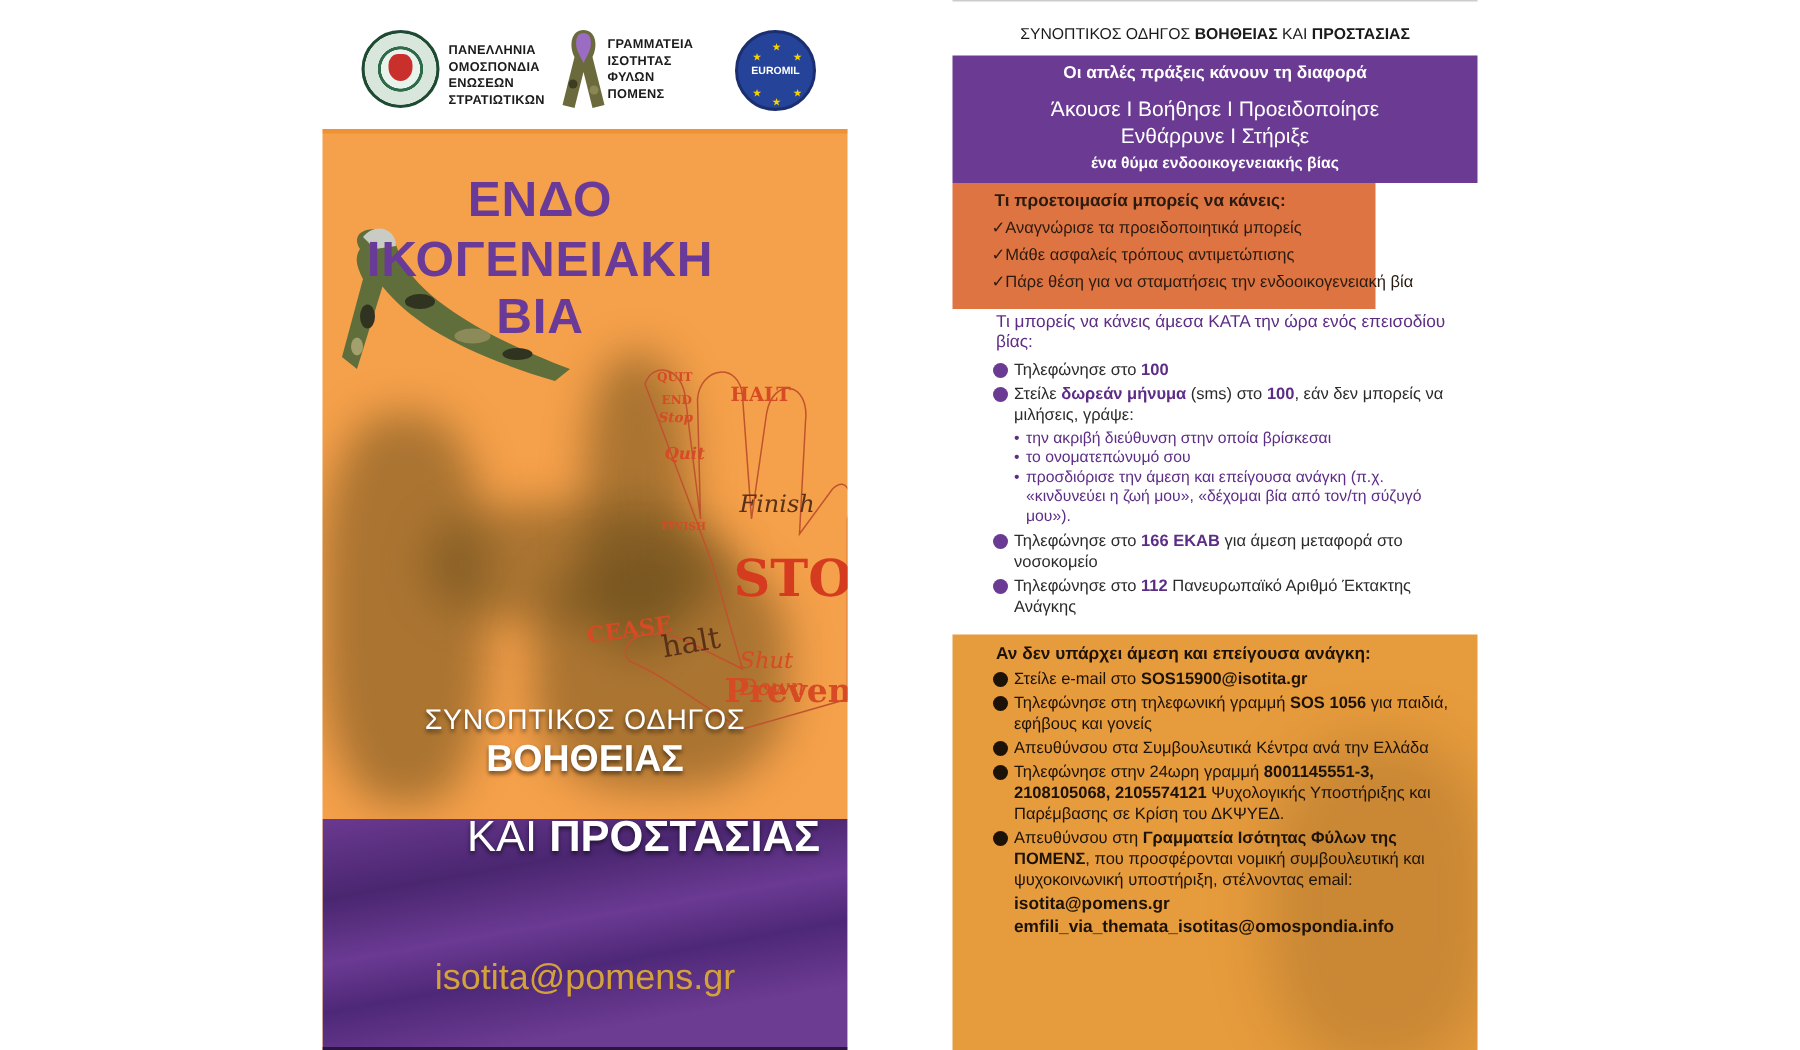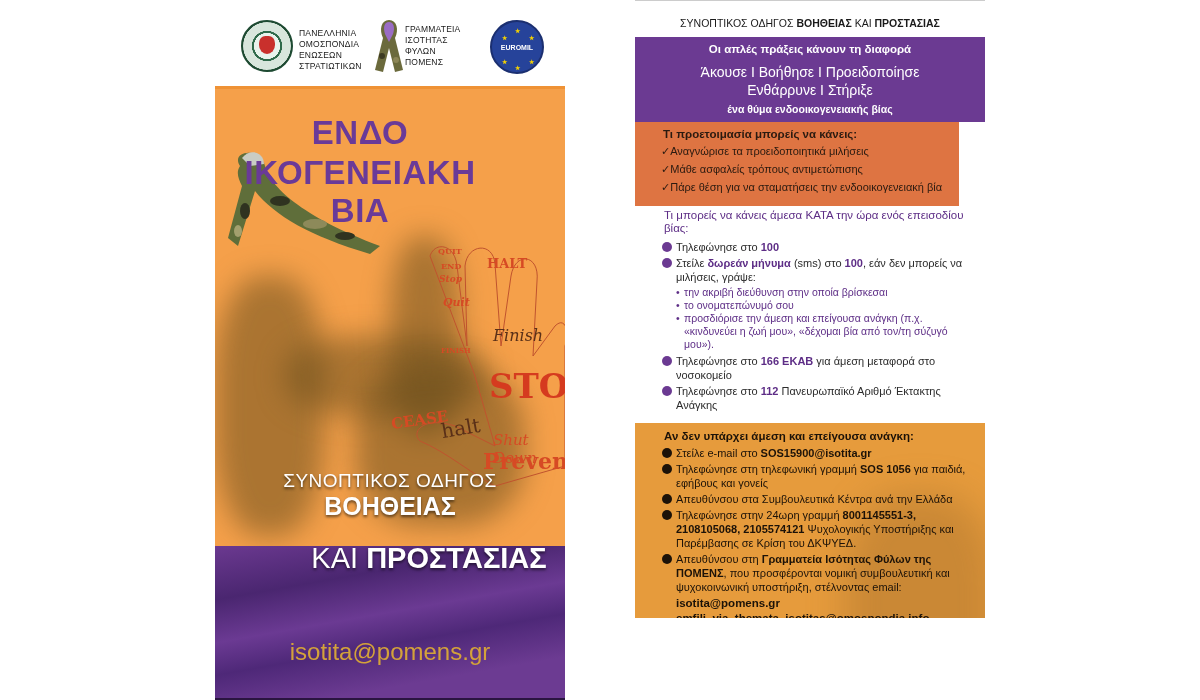--- a/index.html
+++ b/index.html
@@ -6,21 +6,21 @@
   html, body { width: 1200px; height: 700px; background: #ffffff; overflow: hidden; }
   body { font-family: "Liberation Sans", sans-serif; position: relative; color: #222; }
 
   
   .left-panel { position: absolute; left: 215px; top: 0; width: 350px; height: 700px; }
   .logos { position: absolute; left: 0; top: 0; width: 350px; height: 86px; background: #fff; }
   .logo-emblem { position: absolute; left: 26px; top: 20px; width: 52px; height: 52px; border-radius: 50%;
     background: radial-gradient(circle, #e8f3ec 0 38%, #2f6a4a 39% 44%, #d8e6dc 45% 70%, #2c5d40 71% 100%);
     border: 2px solid #1e4a32; }
   .logo-emblem::after { content: ""; position: absolute; left: 16px; top: 14px; width: 16px; height: 18px; background: #c9302c; border-radius: 40% 40% 50% 50%; }
-  .logo-text { position: absolute; font-weight: normal; font-size: 8.5px; line-height: 11px; color: #1a1a1a; letter-spacing: 0.2px; }
+  .logo-text { position: absolute; font-weight: bold; font-size: 8.5px; line-height: 11px; color: #1a1a1a; letter-spacing: 0.2px; }
   .logo-text .ln { display: block; }
   .logo-text.t1 { left: 84px; top: 28px; }
   .logo-text.t2 { left: 190px; top: 24px; }
   .ribbon-small { position: absolute; left: 158px; top: 16px; width: 32px; height: 58px; }
   .logo-euromil { position: absolute; left: 275px; top: 20px; width: 54px; height: 54px; border-radius: 50%;
     background: #26439a; border: 2px solid #1b2f70; display: flex; align-items: center; justify-content: center; }
   .logo-euromil span { color: #fff; font-size: 7px; font-weight: bold; }
   .logo-euromil .star { position: absolute; color: #f5d200; font-size: 6px; }
 
   .poster { position: absolute; left: 0; top: 86px; width: 350px; height: 614px; background: #f5a04a; overflow: hidden; }
@@ -41,36 +41,36 @@
 
   
   .right-panel { position: absolute; left: 635px; top: 0; width: 350px; height: 700px; background: #fff; }
   .rp-topline { position: absolute; left: 0; top: 0; width: 350px; height: 1px; background: #ccc; }
   .rp-heading { position: absolute; left: 0; top: 17px; width: 350px; text-align: center; font-size: 10.5px; color: #1a1a1a; }
   .rp-heading b { font-weight: bold; }
   .rp-purple { position: absolute; left: 0; top: 37px; width: 350px; height: 85px; background: #6b3a92; color: #fff; text-align: center; }
   .rp-purple .p1 { position: absolute; top: 6px; width: 100%; font-size: 11.5px; font-weight: bold; }
   .rp-purple .p2 { position: absolute; top: 26px; width: 100%; font-size: 14px; line-height: 18px; }
   .rp-purple .p3 { position: absolute; top: 66px; width: 100%; font-size: 10.5px; font-weight: bold; }
-  .rp-orange-dark { position: absolute; left: 0; top: 122px; width: 324px; height: 84px; background: #de7442; padding: 6px 0 0 28px; color: #2a1a10; }
+  .rp-orange-dark { position: absolute; left: 0; top: 122px; width: 282px; height: 84px; background: #de7442; padding: 6px 0 0 28px; color: #2a1a10; }
   .rp-orange-dark .h { font-weight: bold; font-size: 11.5px; margin-bottom: 5px; }
   .rp-orange-dark .chk { font-size: 11px; margin-bottom: 5px; white-space: nowrap; margin-left: -2px; }
   .rp-orange-dark .chk b { font-weight: normal; }
 
   .rp-mid { position: absolute; left: 0; top: 206px; width: 350px; height: 217px; padding: 3px 10px 0 17px; }
   .rp-mid .h { color: #5d2d86; font-weight: normal; font-size: 11.5px; line-height: 13px; margin-bottom: 5px; padding-left: 12px; }
   .item { position: relative; padding-left: 24px; font-size: 11px; line-height: 14px; margin-bottom: 2px; color: #2b2b2b; }
   .item .ic { position: absolute; left: 10px; top: 2px; width: 10px; height: 10px; border-radius: 50%; }
   .rp-mid .item .ic { background: #6b3a92; }
   .item b { font-weight: bold; }
   .rp-mid .item b { color: #5d2d86; }
   .sub { color: #5d2d86; font-size: 10.5px; line-height: 13px; padding-left: 32px; position: relative; }
   .sub .dot { position: absolute; left: 24px; top: 0; }
 
-  .rp-bottom { position: absolute; left: 0; top: 423px; width: 350px; height: 195px; background: #e69b3c; padding: 7px 6px 0 17px; overflow: hidden; }
+  .rp-bottom { position: absolute; left: 0; top: 423px; width: 350px; height: 277px; background: #e69b3c; padding: 7px 6px 0 17px; overflow: hidden; }
   .rp-bottom .shade { position: absolute; right: -10px; top: 70px; width: 150px; height: 220px; background: rgba(150,100,40,0.35); filter: blur(18px); border-radius: 40%; }
   .rp-bottom .h { position: relative; font-weight: bold; font-size: 11.5px; color: #1c1208; margin-bottom: 4px; padding-left: 12px; }
   .rp-bottom .item { color: #1c1208; margin-bottom: 2px; }
   .rp-bottom .item .ic { background: #1c1208; }
   .rp-bottom .item b { color: #1c1208; }
   .rp-bottom .emails { position: relative; padding-left: 24px; font-weight: bold; font-size: 11.5px; line-height: 15px; color: #1c1208; }
 </style>
 </head>
 <body>
 
@@ -164,21 +164,21 @@
     <div class="p1">Οι απλές πράξεις κάνουν τη διαφορά</div>
     <div class="p2">
       <div>Άκουσε Ι Βοήθησε Ι Προειδοποίησε</div>
       <div>Ενθάρρυνε Ι Στήριξε</div>
     </div>
     <div class="p3">ένα θύμα ενδοοικογενειακής βίας</div>
   </div>
 
   <div class="rp-orange-dark">
     <div class="h">Τι προετοιμασία μπορείς να κάνεις:</div>
-    <div class="chk"><span>✓</span><b>Αναγνώρισε</b><span> τα προειδοποιητικά μιλήσεις</span></div>
+    <div class="chk"><span>✓</span><b>Αναγνώρισε</b><span> τα προειδοποιητικά μπορείς</span></div>
     <div class="chk"><span>✓</span><b>Μάθε ασφαλείς</b><span> τρόπους αντιμετώπισης</span></div>
     <div class="chk"><span>✓</span><b>Πάρε θέση</b><span> για να σταματήσεις την ενδοοικογενειακή βία</span></div>
   </div>
 
   <div class="rp-mid">
     <div class="h">Τι μπορείς να κάνεις άμεσα ΚΑΤΑ την ώρα ενός επεισοδίου βίας:</div>
     <div class="item"><span class="ic"></span><span>Τηλεφώνησε στο </span><b>100</b></div>
     <div class="item"><span class="ic"></span><span>Στείλε </span><b>δωρεάν μήνυμα</b><span> (sms) στο </span><b>100</b><span>, εάν δεν μπορείς να μιλήσεις, γράψε:</span></div>
     <div class="sub"><span class="dot">•</span><span>την ακριβή διεύθυνση στην οποία βρίσκεσαι</span></div>
     <div class="sub"><span class="dot">•</span><span>το ονοματεπώνυμό σου</span></div>

